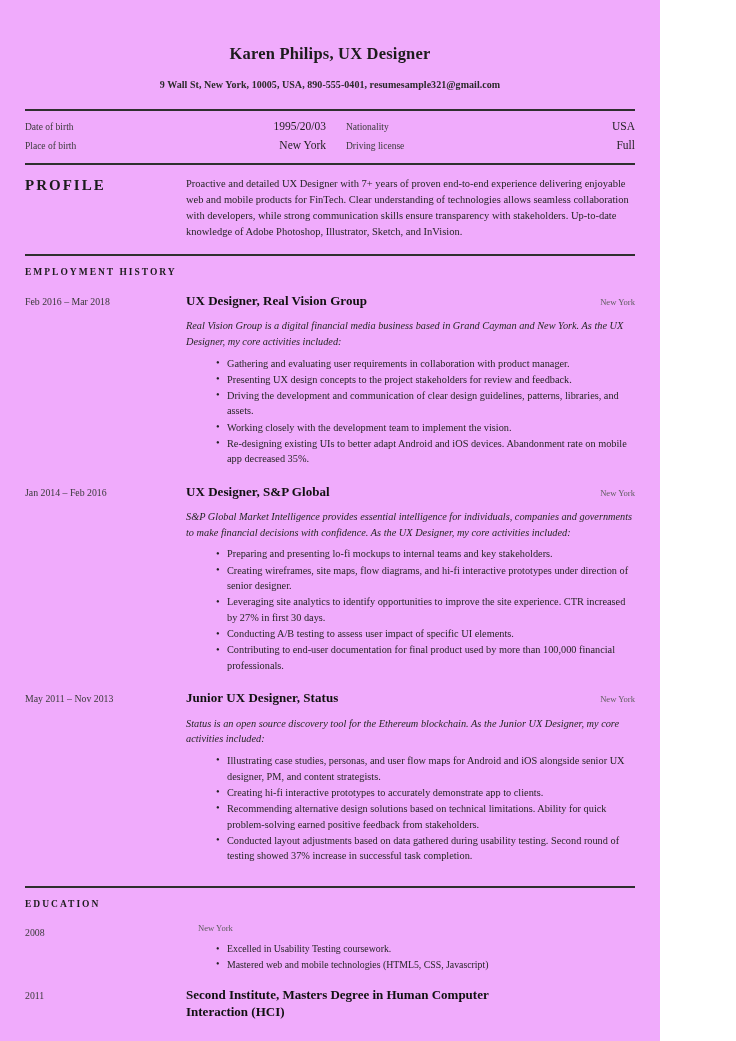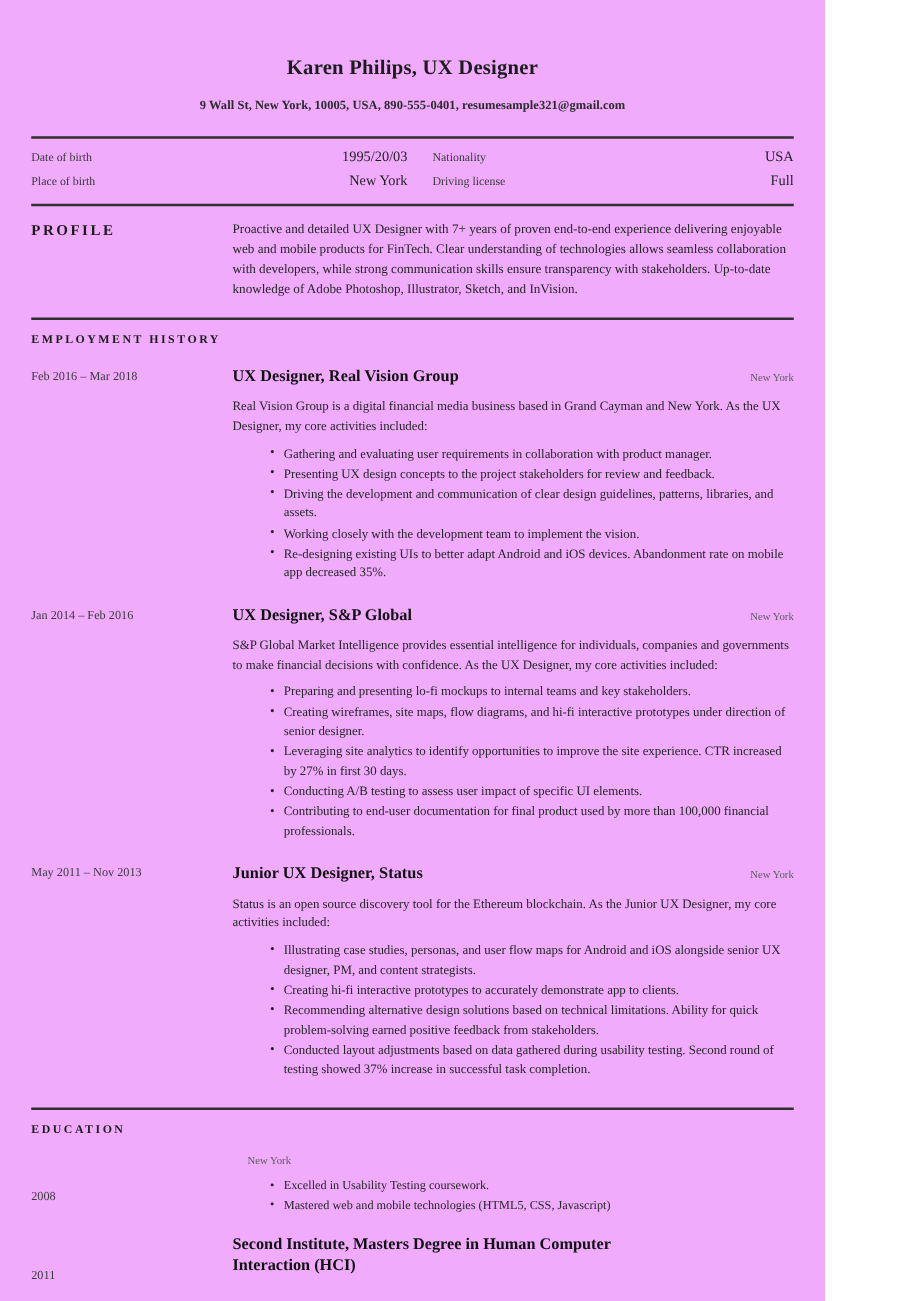--- a/index.html
+++ b/index.html
@@ -104,21 +104,21 @@
   }
 
   
   .profile-block {
     display: flex;
     padding-top: 11px;
   }
   .profile-heading {
     width: 161px;
     flex: none;
-    font-size: 12px;
+    font-size: 15px;
     font-weight: bold;
     letter-spacing: 2.0px;
     color: #1c1c1c;
     text-transform: uppercase;
     padding-top: 1px;
   }
   .profile-text {
     flex: 1 1 auto;
     font-size: 10.5px;
     line-height: 1.52;
@@ -160,20 +160,21 @@
     color: #5d5d5d;
     flex: none;
     padding-left: 12px;
     white-space: nowrap;
   }
   .entry-desc {
     font-size: 10.3px;
     line-height: 1.52;
     color: #262626;
     margin-top: 9px;
+    font-style: italic;
   }
   ul.entry-bullets {
     margin: 6px 0 0 0;
     padding: 0 0 0 30px;
     list-style: none;
   }
   ul.entry-bullets li {
     font-size: 10.3px;
     line-height: 1.52;
     color: #262626;
@@ -194,21 +195,20 @@
   .edu-entry {
     display: flex;
     padding-top: 14px;
   }
   .edu-dates {
     width: 161px;
     flex: none;
     font-size: 9.8px;
     color: #3a3a3a;
     padding-top: 4px;
-    margin-top: 25px;
   }
   .edu-title {
     font-size: 13px;
     font-weight: bold;
     color: #111111;
     line-height: 1.33;
     max-width: 330px;
   }
   ul.edu-bullets {
     margin: 8px 0 0 0;

